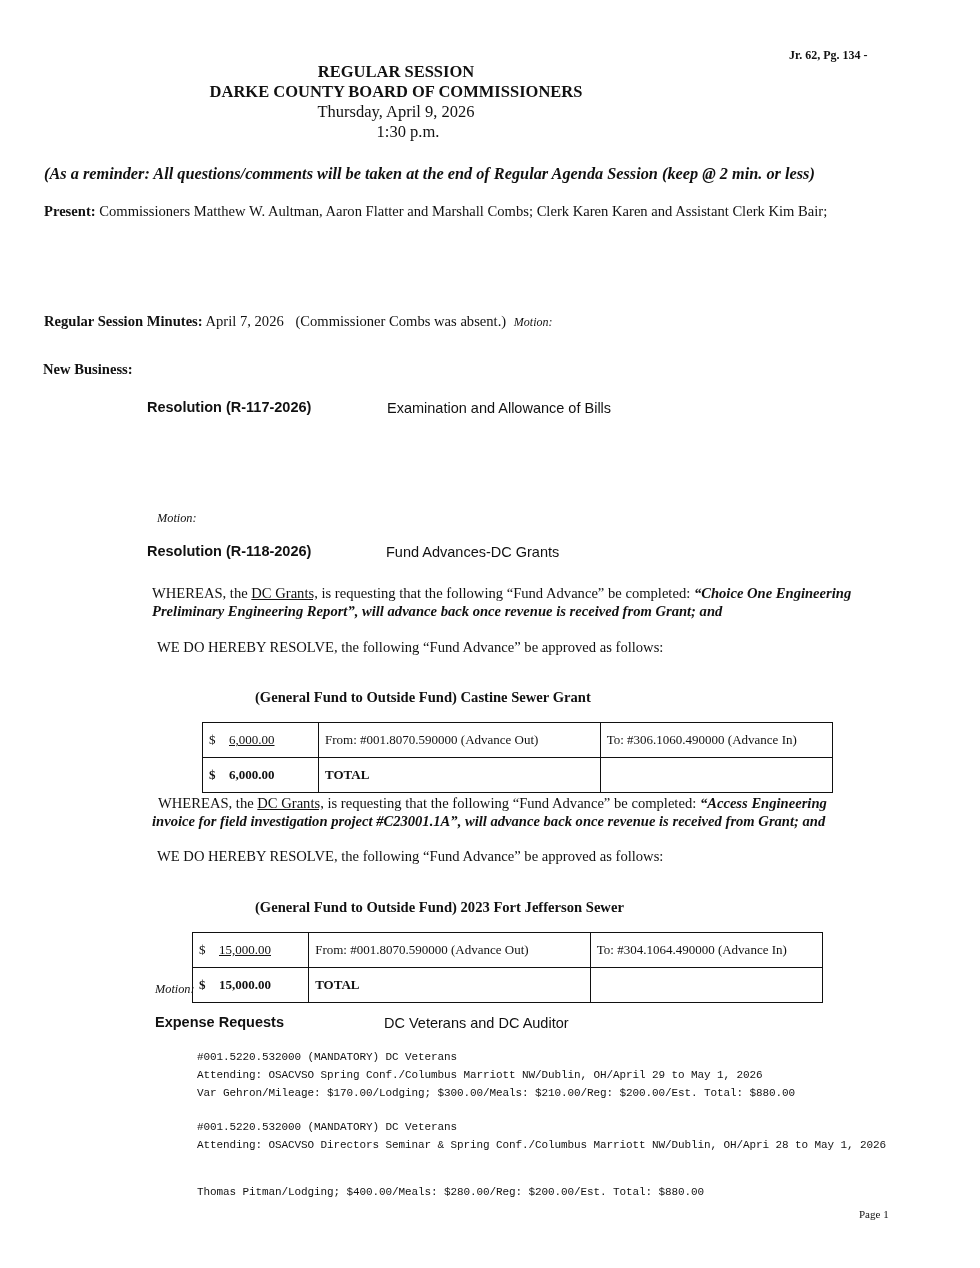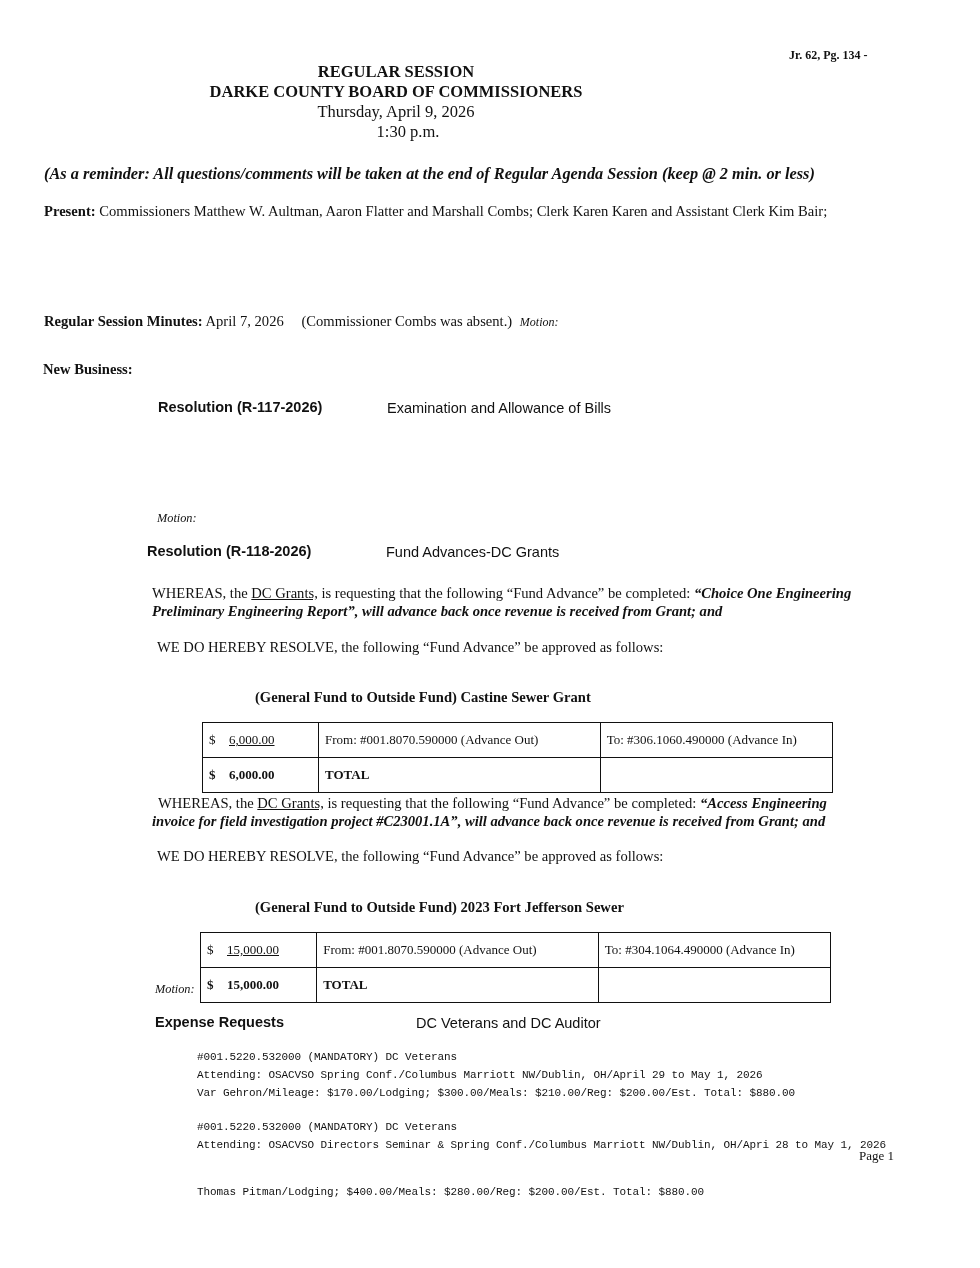--- a/index.html
+++ b/index.html
@@ -38,21 +38,21 @@
     #present { top: 203px; left: 44px; font-size: 14.6px; }
 
     #minutes { top: 313px; left: 44px; font-size: 14.6px; }
     #minutes .motion-inline { font-size: 12px; font-style: italic; margin-left: 4px; }
 
     #new-business { top: 361px; left: 43px; font-size: 14.6px; font-weight: bold; }
 
     .res-label { font-family: "Liberation Sans", sans-serif; font-weight: bold; font-size: 14.5px; }
     .res-desc { font-family: "Liberation Sans", sans-serif; font-size: 14.5px; }
 
-    #res117-label { top: 399px; left: 158px; }
+    #res117-label { top: 399px; left: 147px; }
     #res117-desc { top: 400px; left: 387px; }
 
     #motion-1 { top: 511px; left: 157px; font-size: 12.3px; font-style: italic; }
 
     #res118-label { top: 543px; left: 147px; }
     #res118-desc { top: 544px; left: 386px; }
 
     .para { position: absolute; font-size: 14.6px; line-height: 18px; white-space: nowrap; }
     #whereas-1 { top: 584px; left: 152px; }
     #whereas-1-l2 { top: 602px; left: 152px; }
@@ -69,71 +69,71 @@
       font-size: 13px;
     }
     table.fund-table td {
       border: 1.5px solid #111;
       padding: 9px 6px;
       height: 16px;
       line-height: 16px;
       white-space: nowrap;
     }
     #fund1-table { top: 722px; left: 202px; width: 631px; }
-    #fund2-table { top: 932px; left: 200px; width: 631px; }
+    #fund2-table { top: 932px; left: 192px; width: 631px; }
     td.c-amt { width: 104px; }
     td.c-from { width: 270px; }
     td.c-to { width: 220px; }
     .dollar { display: inline-block; width: 20px; }
     .bold-cell { font-weight: bold; }
 
     #whereas-2 { top: 794px; left: 158px; }
     #whereas-2-l2 { top: 812px; left: 152px; }
     #resolve-2 { top: 847px; left: 157px; }
 
     #motion-2 { top: 982px; left: 155px; font-size: 12.3px; font-style: italic; }
 
     #expense-label { top: 1014px; left: 155px; font-family: "Liberation Sans", sans-serif; font-weight: bold; font-size: 14.5px; }
-    #expense-desc { top: 1015px; left: 384px; font-family: "Liberation Sans", sans-serif; font-size: 14.5px; margin-left: 32px; }
+    #expense-desc { top: 1015px; left: 384px; font-family: "Liberation Sans", sans-serif; font-size: 14.5px; }
 
     .exp-line {
       position: absolute;
       left: 197px;
       font-family: Liberation Mono, monospace;
       font-size: 11px;
       white-space: nowrap;
       letter-spacing: -0.1px;
     }
     #exp1-l1 { top: 1051px; }
     #exp1-l2 { top: 1069px; }
     #exp1-l3 { top: 1087px; }
     #exp2-l1 { top: 1121px; }
     #exp2-l2 { top: 1139px; }
     #exp2-l3 { top: 1186px; text-align: right; }
 
     #footer-note { top: 1278px; left: 39px; font-size: 13px; margin-left: 16px; }
-    #footer-page { top: 1148px; left: 859px; font-size: 13px; }
+    #footer-page { top: 1208px; left: 859px; font-size: 11px; }
   </style>
 </head>
 <body>
 
 <div id="journal-ref" class="abs serif">Jr. 62, Pg.  134  -</div>
 
 <div id="hdr-title" class="header-block serif">REGULAR SESSION</div>
 <div id="hdr-board" class="header-block serif">DARKE COUNTY BOARD OF COMMISSIONERS</div>
 <div id="hdr-date" class="header-block serif">Thursday, April 9, 2026</div>
 <div id="hdr-time" class="header-block serif">1:30 p.m.</div>
 
 <div id="reminder" class="abs serif">(As a reminder:  All questions/comments will be taken at the end of Regular Agenda Session (keep @ 2 min. or less)</div>
 
 <div id="present" class="abs serif"><span class="bold">Present:</span><span> Commissioners Matthew W. Aultman, Aaron Flatter and Marshall Combs; Clerk Karen Karen and Assistant Clerk Kim Bair;</span></div>
 
 <div id="minutes" class="abs serif">
   <span class="bold">Regular Session Minutes:</span><span> April 7, 2026</span>
-  <span style="margin-left:14px;">(Commissioner Combs was absent.)</span>
+  <span style="margin-left:8px;">(Commissioner Combs was absent.)</span>
   <span class="motion-inline">Motion:</span>
 </div>
 
 <div id="new-business" class="abs serif">New Business:</div>
 
 <div id="res117-label" class="abs res-label">Resolution (R-117-2026)</div>
 <div id="res117-desc" class="abs res-desc">Examination and Allowance of Bills</div>
 
 <div id="motion-1" class="abs serif">Motion:</div>
 

